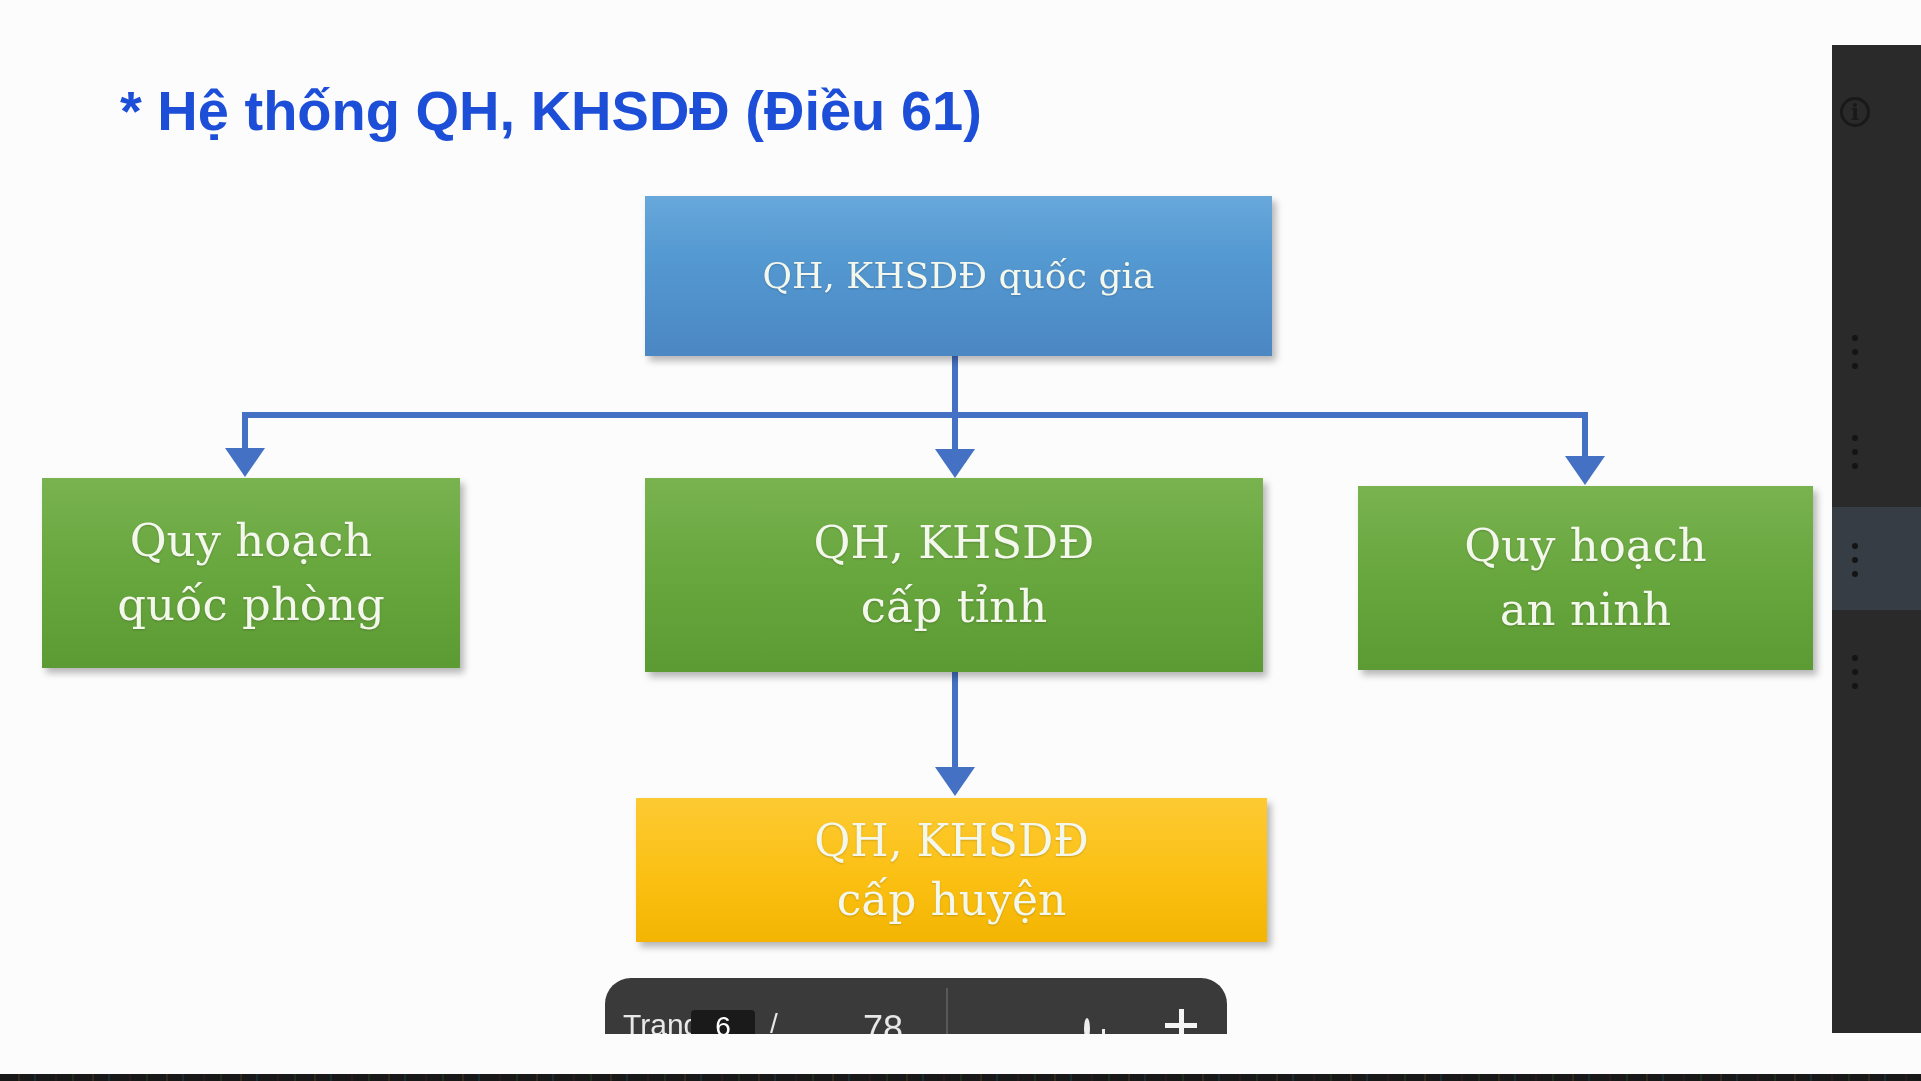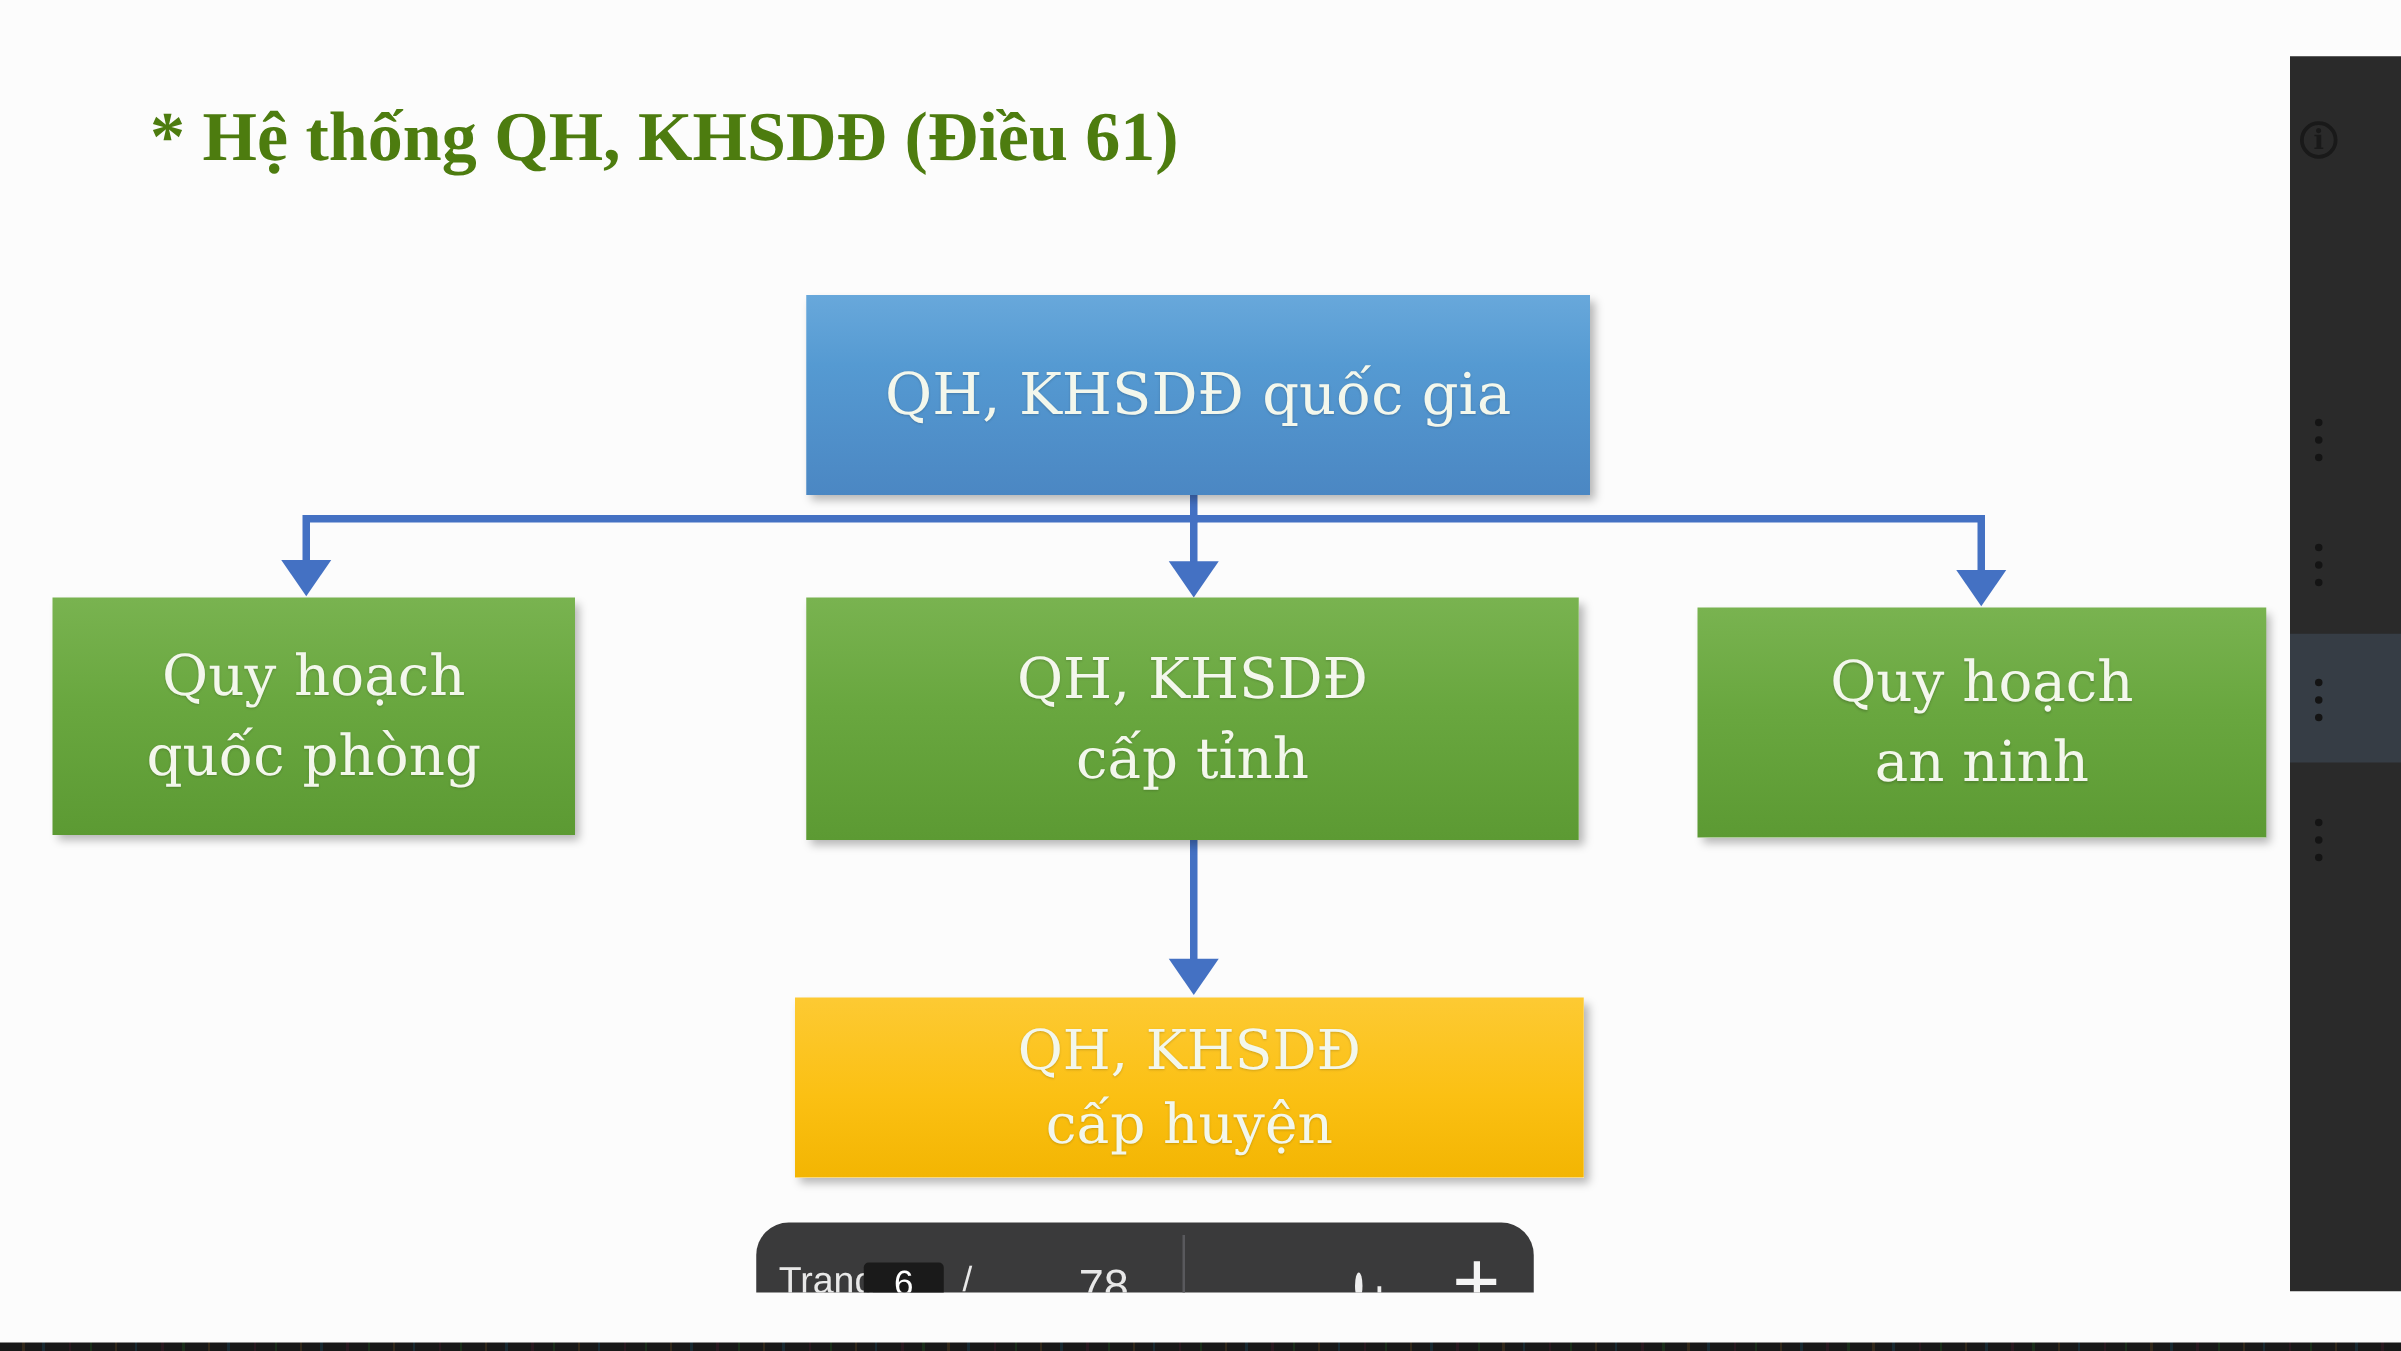--- a/index.html
+++ b/index.html
@@ -3,32 +3,32 @@
 <meta charset="utf-8">
 <style>
   html,body{margin:0;padding:0;background:#ffffff;}
   .screen{
     position:relative;width:1921px;height:1081px;background:#fcfcfc;
     overflow:hidden;font-family:"Liberation Sans",sans-serif;
   }
   
   .slide-title{
     position:absolute;left:120px;top:78px;width:1200px;
-    font-family:Liberation Serif, serif;font-weight:700;font-size:56px;
-    color:#4d7c0f;letter-spacing:0px;white-space:nowrap;
+    font-family:Liberation Sans, sans-serif;font-weight:700;font-size:56px;
+    color:#1d4ed8;letter-spacing:0px;white-space:nowrap;
   }
   .connectors{position:absolute;left:0;top:0;pointer-events:none;}
   .node{
     position:absolute;display:flex;align-items:center;justify-content:center;
     text-align:center;font-family:"DejaVu Serif",serif;
     color:#f3f7ec;box-shadow:4px 5px 7px rgba(0,0,0,0.28);
   }
   .node span{white-space:pre-line;line-height:1.42;text-shadow:0 1px 2px rgba(0,0,0,0.18);}
-  .node-national{left:645px;top:196px;width:627px;height:160px;font-size:46px;
-    background:linear-gradient(180deg,#68a8db 0%,#559ad2 35%,#4b87c3 100%);margin-top:40px;}
+  .node-national{left:645px;top:196px;width:627px;height:160px;font-size:36px;
+    background:linear-gradient(180deg,#68a8db 0%,#559ad2 35%,#4b87c3 100%);}
   .node-defense{left:42px;top:478px;width:418px;height:190px;font-size:45px;
     background:linear-gradient(180deg,#79b350 0%,#69a73f 45%,#5c9a33 100%);}
   .node-province{left:645px;top:478px;width:618px;height:194px;font-size:45px;
     background:linear-gradient(180deg,#79b350 0%,#69a73f 45%,#5c9a33 100%);}
   .node-security{left:1358px;top:486px;width:455px;height:184px;font-size:45px;
     background:linear-gradient(180deg,#79b350 0%,#69a73f 45%,#5c9a33 100%);}
   .node-district{left:636px;top:798px;width:631px;height:144px;font-size:44px;
     background:linear-gradient(180deg,#fdca33 0%,#fbc013 55%,#f3b502 100%);}
   .node-district span{line-height:1.35;}
   

